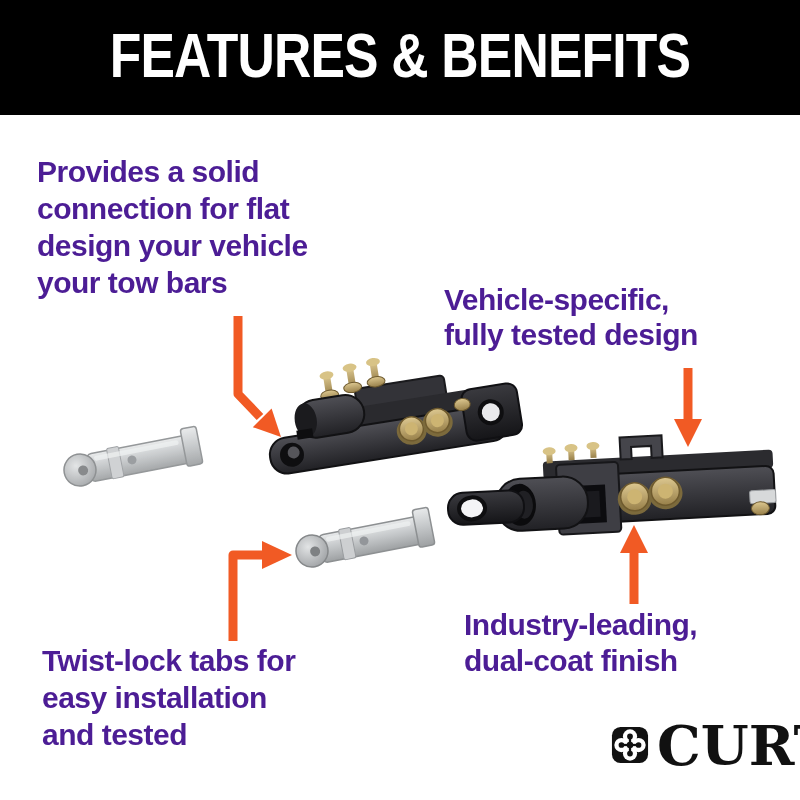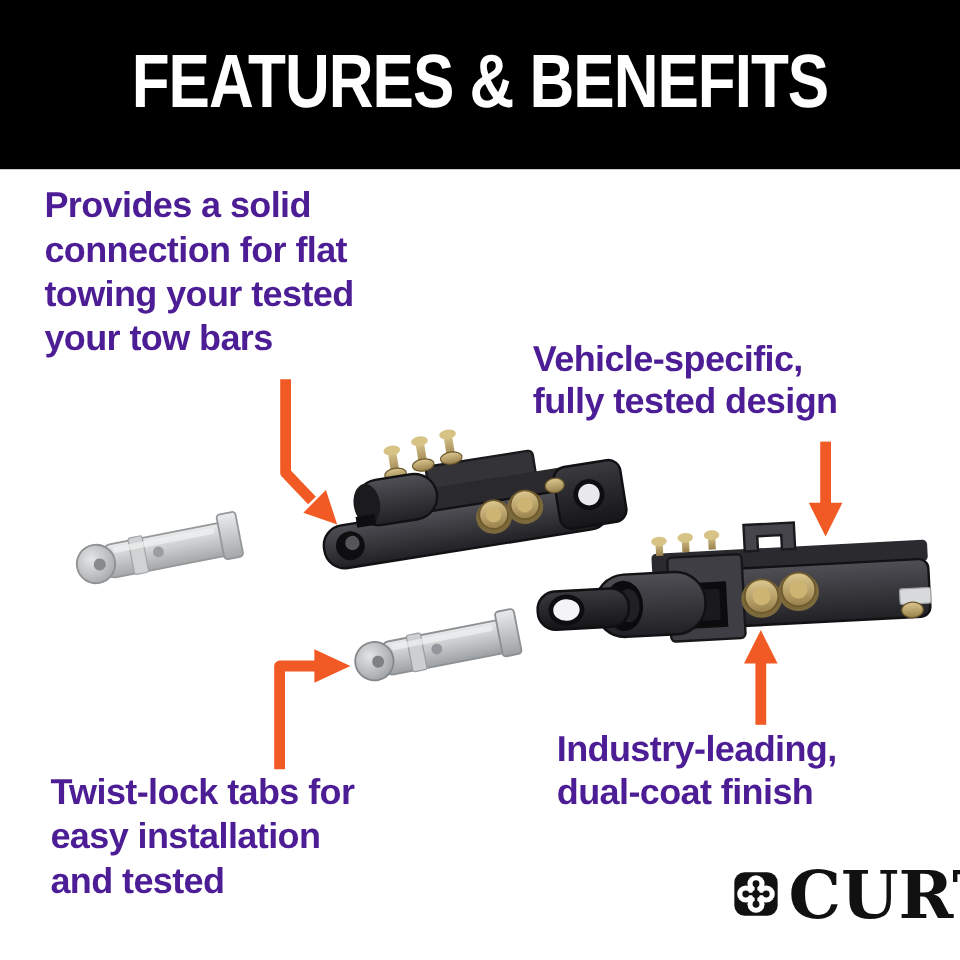--- a/index.html
+++ b/index.html
@@ -1,21 +1,21 @@
 <!DOCTYPE html>
 <html><head>
 <meta charset="utf-8">
 <style>
   html,body{margin:0;padding:0;background:#ffffff;}
   .canvas{
     position:relative;width:800px;height:800px;background:#ffffff;
     font-family:"Liberation Sans", sans-serif;overflow:hidden;
   }
   .header{
-    position:absolute;left:0;top:0;width:800px;height:141px;background:#000000;
+    position:absolute;left:0;top:0;width:800px;height:115px;background:#000000;
     display:flex;align-items:center;justify-content:center;
   }
   .header h1{
     margin:0;color:#ffffff;font-size:63px;font-weight:900;letter-spacing:-1px;
     transform:scaleX(0.82);transform-origin:center;white-space:nowrap;
     margin-top:-6px;
   }
   .artwork{position:absolute;left:0;top:0;width:800px;height:800px;}
   .callout{
     position:absolute;color:#4c1d95;font-weight:bold;font-size:30px;line-height:37px;
@@ -184,21 +184,21 @@
       <g>
         <line x1="634" y1="604" x2="634" y2="551" stroke="#F15A24" stroke-width="9"></line>
         <polygon points="620,553 648,553 634,525" fill="#F15A24"></polygon>
       </g>
     </g>
   </svg>
 
   <div class="callout co-towbars">
     <span>Provides a solid</span>
     <span>connection for flat</span>
-    <span>towing your tested</span>
+    <span>design your vehicle</span>
     <span>your tow bars</span>
   </div>
 
   <div class="callout co-tested">
     <span>Vehicle-specific,</span>
     <span>fully tested design</span>
   </div>
 
   <div class="callout co-twist">
     <span>Twist-lock tabs for</span>

